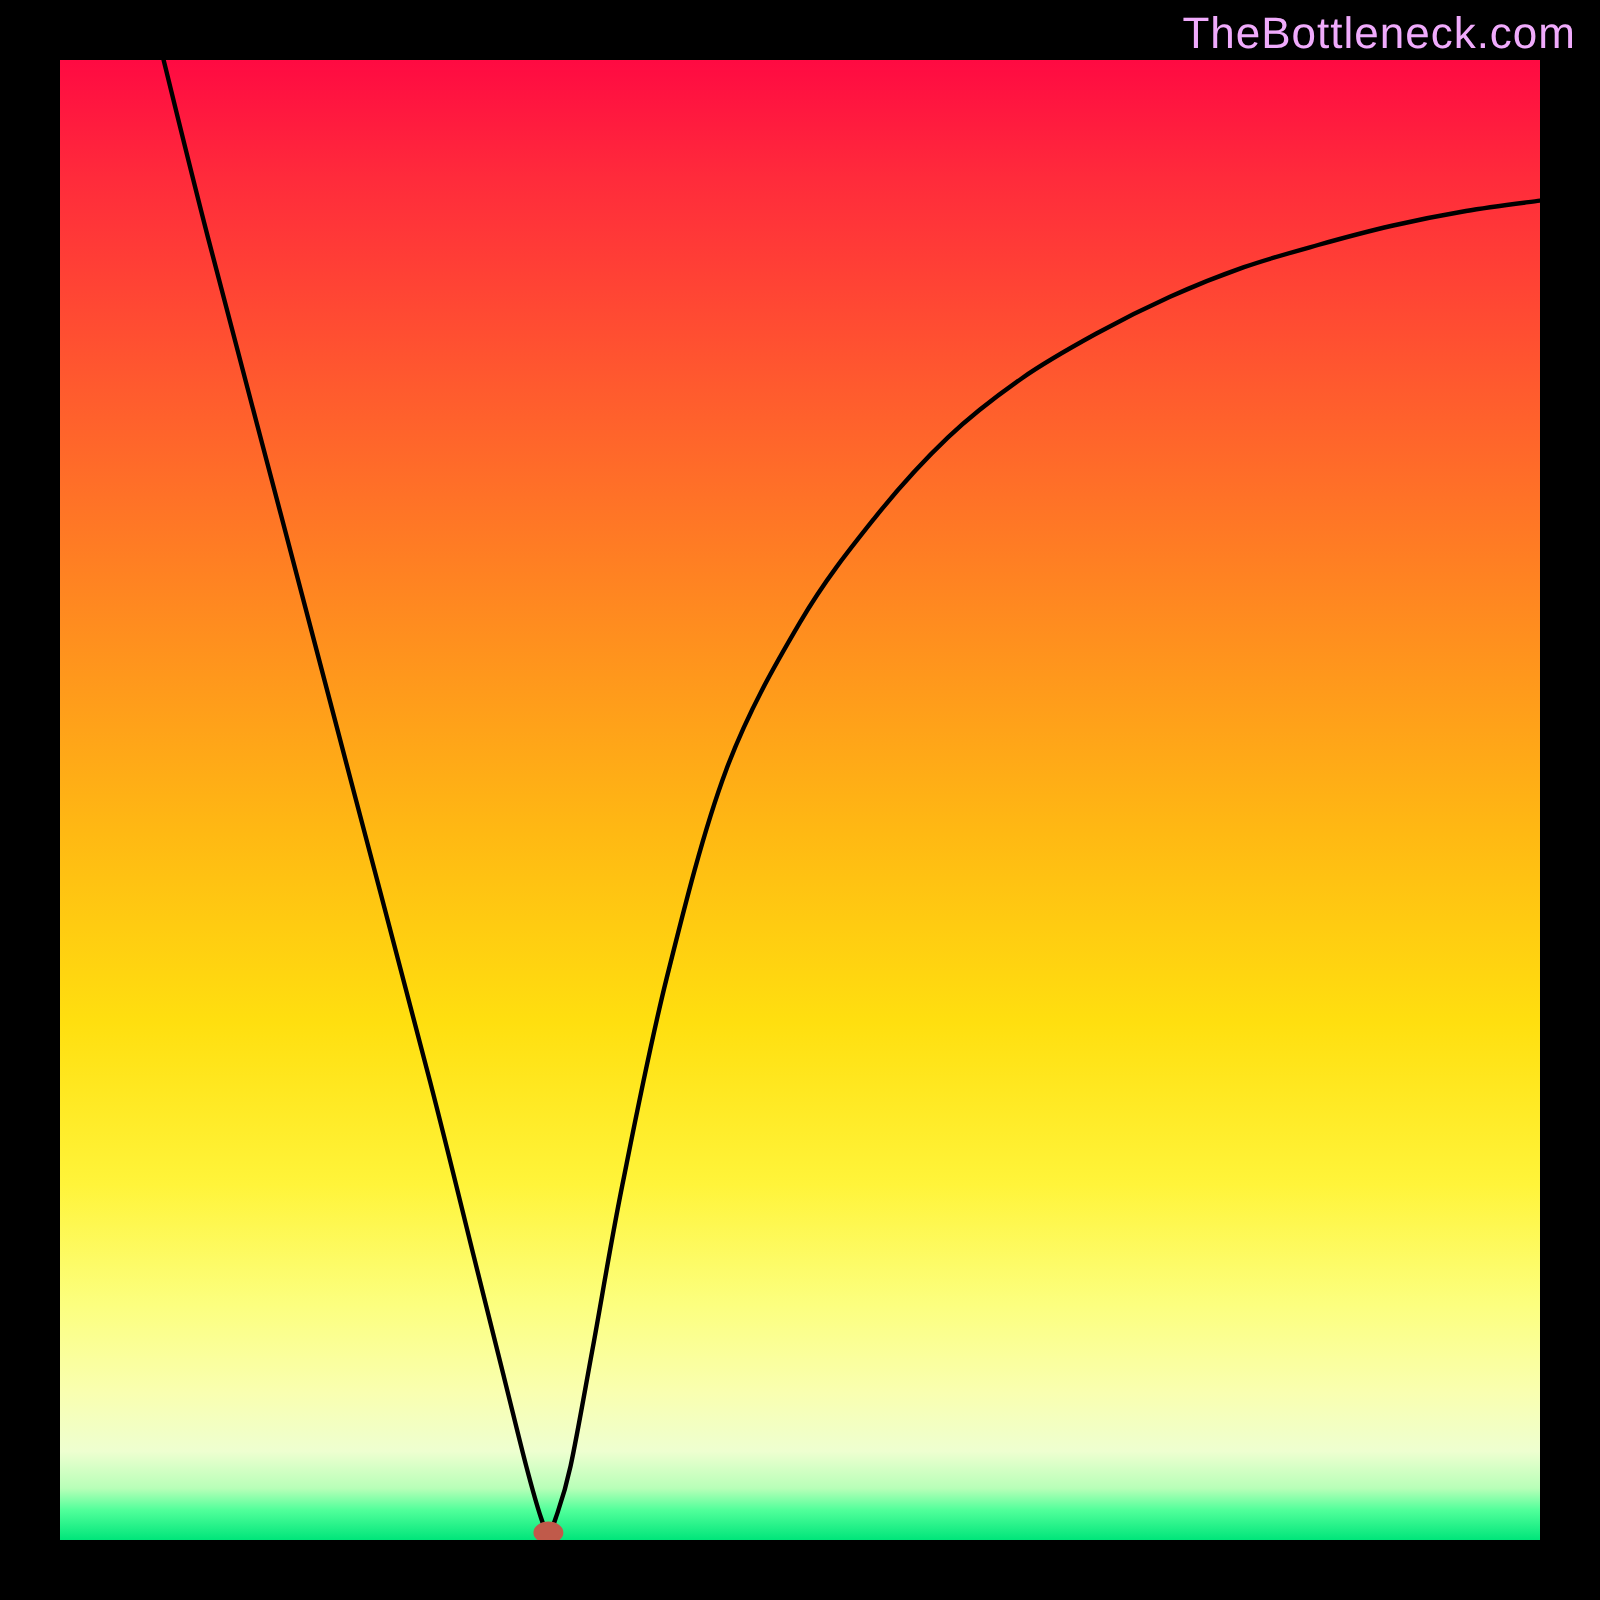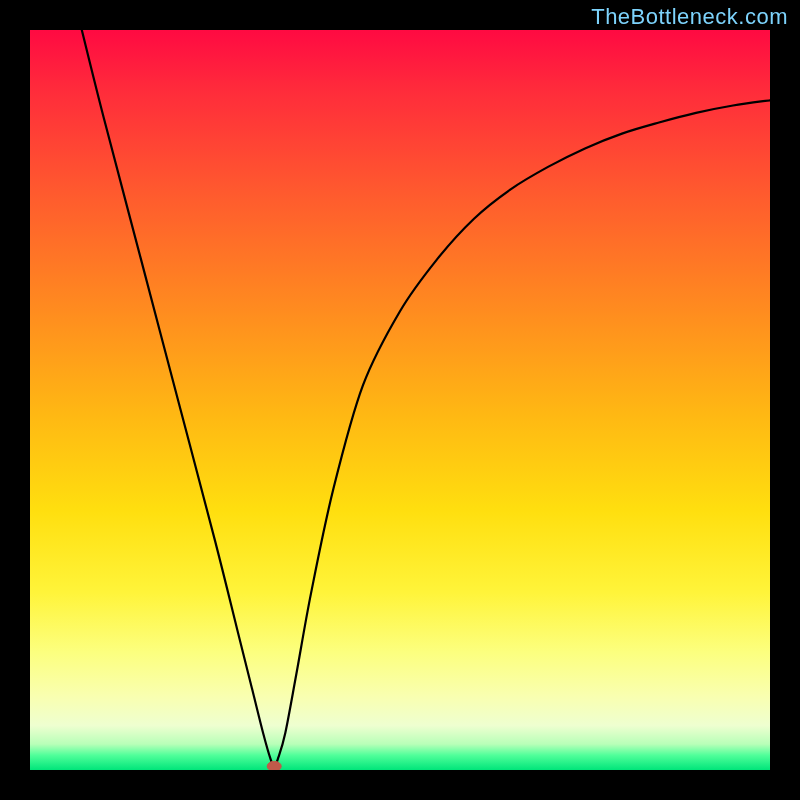--- a/index.html
+++ b/index.html
@@ -14,21 +14,21 @@
   .frame {
     position: relative;
     width: 800px;
     height: 800px;
     background: #000;
   }
   .watermark {
     position: absolute;
     top: 4px;
     right: 12px;
-    color: #7dd3fc;
+    color: #f0abfc;
     font-size: 22px;
     font-weight: 500;
     letter-spacing: 0.5px;
     user-select: none;
   }
   .plot-area {
     position: absolute;
     left: 30px;
     top: 30px;
     width: 740px;

